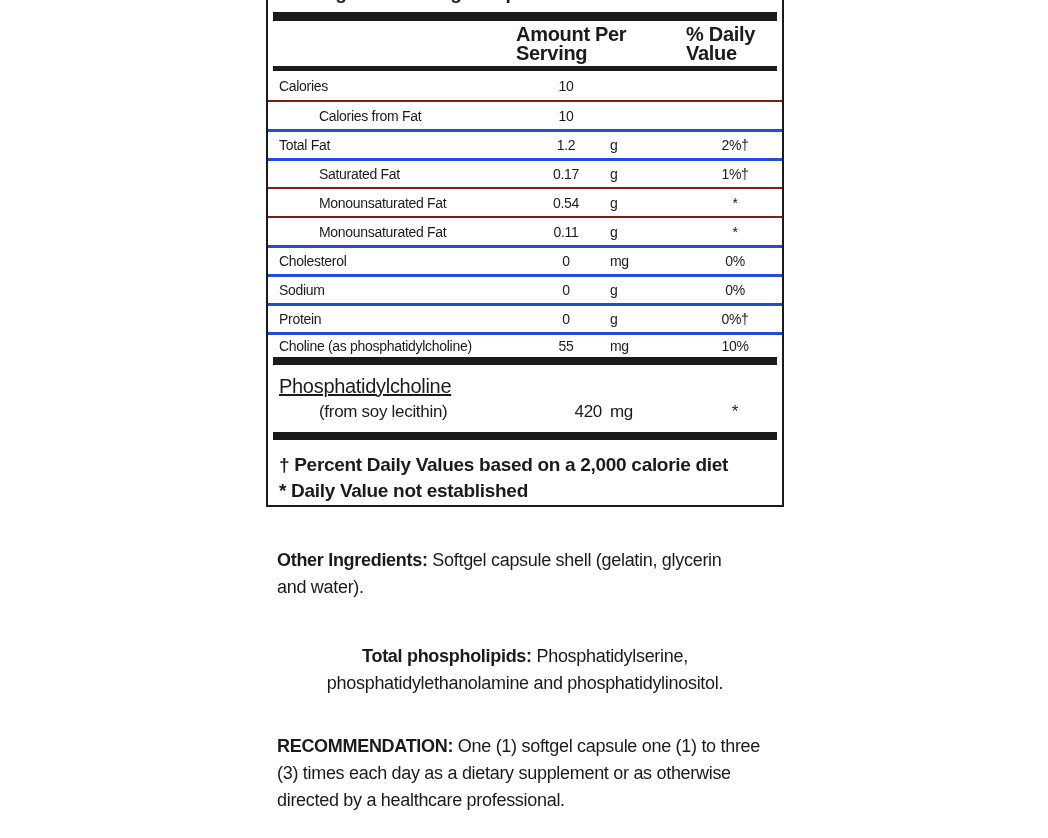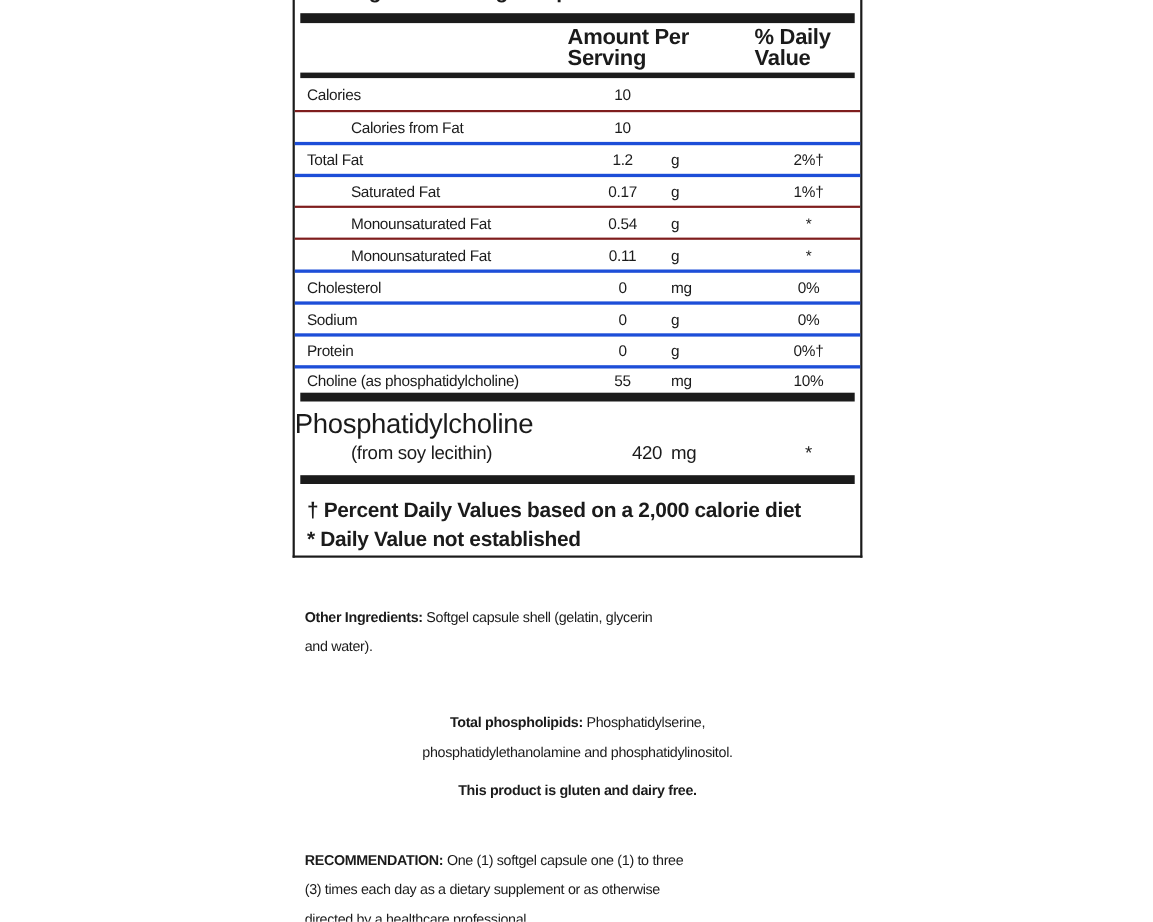--- a/index.html
+++ b/index.html
@@ -36,33 +36,33 @@
   }
   .row.bt2 { border-top:2px solid #7f1d1d; }
   .row.bt3 { border-top:3px solid #1d4ed8; }
   .row .lbl { white-space:nowrap; }
   .row.ind .lbl { padding-left:40px; }
   .row .val { text-align:center; white-space:nowrap; }
   .row .unit { padding-left:8px; white-space:nowrap; }
   .row .dv { text-align:center; padding-left:34px; white-space:nowrap; }
   .row.short { height:25px; }
   .phos-block { padding-top:8px; }
-  .phos-l1 { padding-left:0; font-size:25px; line-height:26px; white-space:nowrap; }
+  .phos-l1 { padding-left:11px; font-size:20px; line-height:26px; white-space:nowrap;text-decoration:underline; }
   .phos-l2 {
     display:grid; grid-template-columns:251px 72px 52px 1fr;
     align-items:center; height:26px; font-size:17px; padding-left:11px;
   }
   .phos-l2 .lbl { padding-left:40px; white-space:nowrap; }
   .phos-l2 .val { text-align:right; }
   .phos-l2 .unit { padding-left:8px; }
   .phos-l2 .dv { text-align:center; padding-left:34px; }
   .footnotes { padding:12px 0 0 11px;border-radius:27px; }
   .footnote { font-weight:bold; font-size:19px; line-height:26px; white-space:nowrap; }
   .below { position:absolute; left:266px; top:507px; width:518px; }
-  .para { font-size:13px; line-height:27px; white-space:pre-line; }
+  .para { font-size:18px; line-height:27px; white-space:pre-line; }
   .para .lead { font-weight:bold; }
   .para.left { text-align:left; padding-left:11px; width:560px; }
   .para.center { text-align:center; width:518px; }
   .para.bold { font-weight:bold; }
   .p-other-ing { margin-top:13px; }
   .p-phos { margin-top:15px; }
   .p-gluten { margin-top:8px; }
   .p-reco { margin-top:9px; }
 </style>
 </head>
@@ -184,21 +184,20 @@
   <p class="para left p-other-ing">
     <span class="lead">Other Ingredients:</span><span> Softgel capsule shell (gelatin, glycerin
 and water).</span>
   </p>
 
   <p class="para center p-phos">
     <span class="lead">Total phospholipids:</span><span> Phosphatidylserine,
 phosphatidylethanolamine and phosphatidylinositol.</span>
   </p>
 
-  <p class="para center bold p-gluten">This product is gluten and dairy free.</p>
 
   <p class="para left p-reco">
     <span class="lead">RECOMMENDATION:</span><span> One (1) softgel capsule one (1) to three
 (3) times each day as a dietary supplement or as otherwise
 directed by a healthcare professional.</span>
   </p>
 
 </div>
 
 </body></html>

